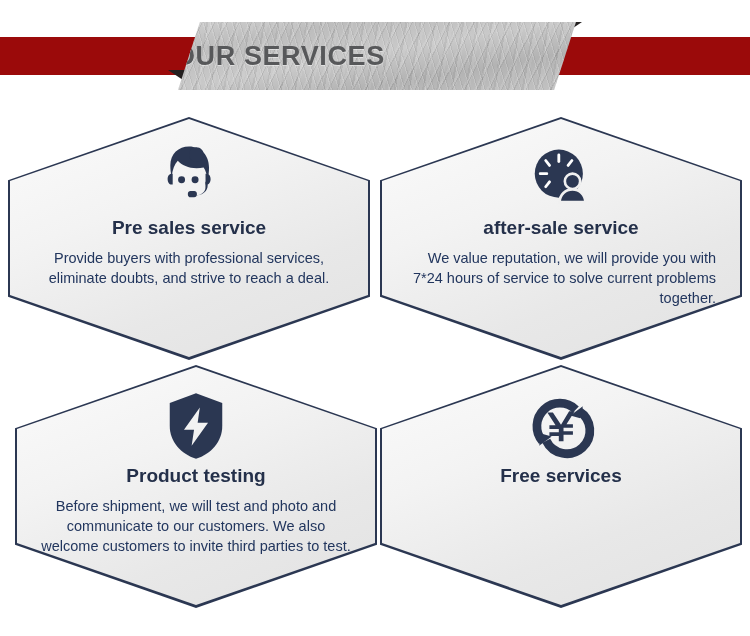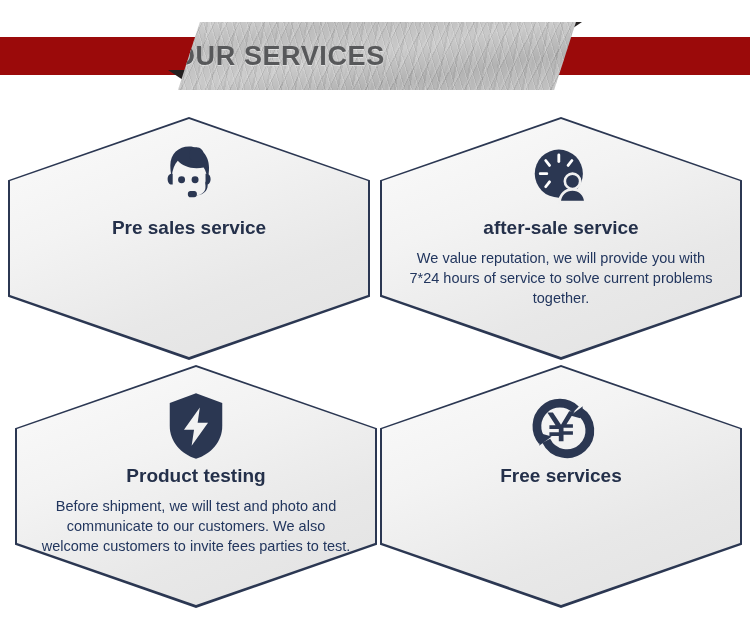--- a/index.html
+++ b/index.html
@@ -70,21 +70,21 @@
   .icon-wrap svg{display:block;}
   .card-title{
     font-size:19px;font-weight:bold;color:#24304a;
     margin-top:2px;white-space:nowrap;
   }
   .card-desc{
     margin-top:9px;width:290px;text-align:center;
     font-size:14.5px;line-height:20px;color:#22365e;
   }
   .card.c2 .card-desc,.card.c3 .card-desc{width:310px;}
-  .card.c1 .card-desc{width:310px;}
+  .card.c1 .card-desc{width:310px;text-align:right;}
 </style>
 </head>
 <body>
 
 <div class="banner">
   <div class="ribbon"></div>
   <div class="shadow-left"></div>
   <div class="shadow-right"></div>
   <div class="plate">
     <div class="plate-title">OUR SERVICES</div>
@@ -104,20 +104,21 @@
             <path d="M38.6 4.6c3.6 0 6.6 3 6.6 6.6s-3 6.6-6.6 6.6-6.6-3-6.6-6.6 3-6.6 6.6-6.6z"></path>
             <circle cx="25.4" cy="33.6" r="3.1"></circle>
             <circle cx="37.4" cy="33.6" r="3.1"></circle>
             <path d="M16.4 28.2c-1.9 0-3.4 2.1-3.4 4.8s1.5 4.8 3.4 4.8h1.1v-9.6h-1.1z"></path>
             <path d="M47.8 28.2h-1.1v9.6h1.1c1.9 0 3.4-2.1 3.4-4.8s-1.5-4.8-3.4-4.8z"></path>
             <path d="M46.6 37.4v3.2c0 3.6-3.4 6.2-7.6 6.6v-1.4c0-1.3-1-2.3-2.3-2.3h-3.4c-1.3 0-2.3 1-2.3 2.3v1c0 1.3 1 2.3 2.3 2.3h3.4c1.1 0 2-.7 2.2-1.7 5.4-.5 9.7-3.9 9.7-8.8v-3.2h-2z"></path>
           </g>
         </svg>
       </div>
       <div class="card-title">Pre sales service</div>
+      <div class="card-desc">Provide buyers with professional services, eliminate doubts, and strive to reach a deal.</div>
     </div>
   </div>
 
   <div class="card c1">
     <div class="hex-border"></div>
     <div class="hex-fill"></div>
     <div class="hex-content">
       <div class="icon-wrap">
         <svg width="70" height="70" viewBox="0 0 64 64">
           <g fill="#2b3752">
@@ -145,21 +146,21 @@
     <div class="hex-border"></div>
     <div class="hex-fill"></div>
     <div class="hex-content">
       <div class="icon-wrap">
         <svg width="62" height="70" viewBox="0 0 56 64">
           <path fill="#2b3752" d="M28 2 4 11v21c0 14.4 10.2 25.6 24 30 13.8-4.4 24-15.6 24-30V11L28 2z"></path>
           <path fill="#f2f2f2" d="M31.5 15 17 35.5h9.2L24 50l15-21h-9.5l2-14z"></path>
         </svg>
       </div>
       <div class="card-title">Product testing</div>
-      <div class="card-desc">Before shipment, we will test and photo and communicate to our customers. We also welcome customers to invite fees parties to test.</div>
+      <div class="card-desc">Before shipment, we will test and photo and communicate to our customers. We also welcome customers to invite third parties to test.</div>
     </div>
   </div>
 
   <div class="card c3">
     <div class="hex-border"></div>
     <div class="hex-fill"></div>
     <div class="hex-content">
       <div class="icon-wrap">
         <svg width="70" height="70" viewBox="0 0 64 64">
           <g fill="none" stroke="#2b3752" stroke-width="8">

